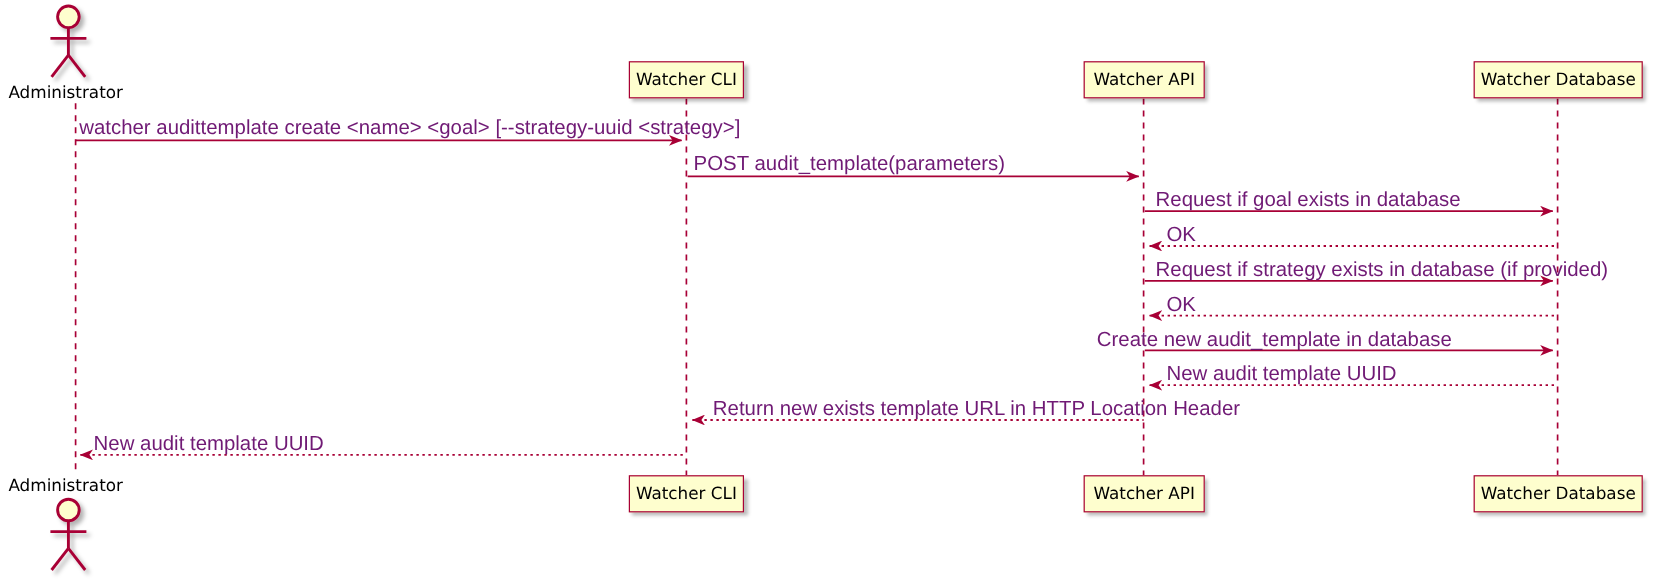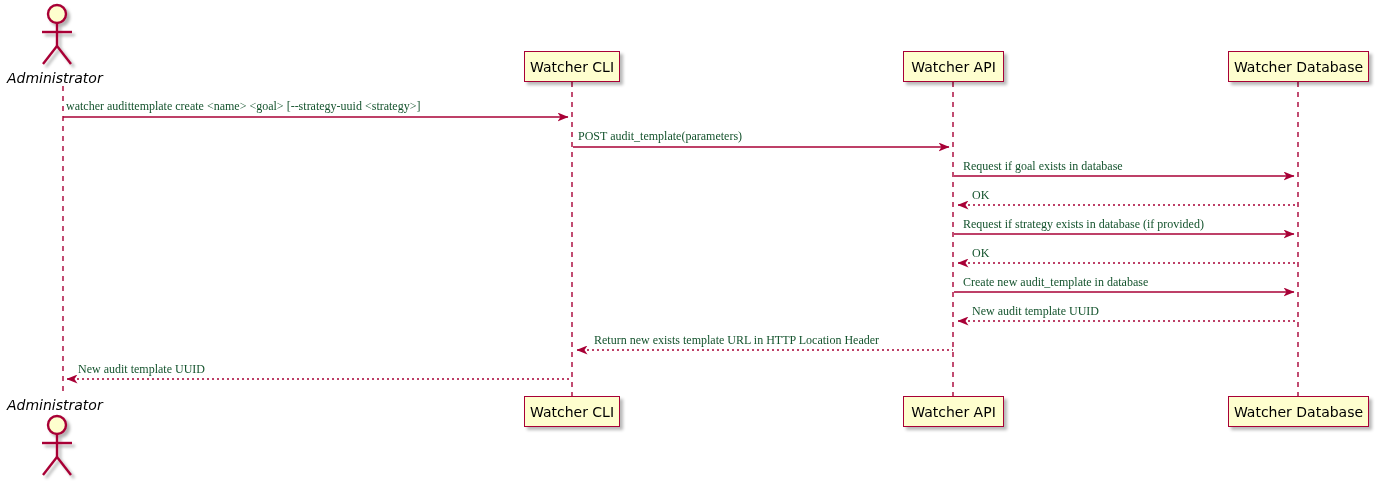--- a/index.html
+++ b/index.html
@@ -17,23 +17,23 @@
   }
   #svg-layer {
     position: absolute;
     top: 0;
     left: 0;
     width: 1379px;
     height: 483px;
   }
   .msg-label {
     position: absolute;
-    font-family: Liberation Serif, serif;
-    font-size: 12px;
-    color: #14532d;
+    font-family: Liberation Sans, sans-serif;
+    font-size: 17px;
+    color: #701a75;
     white-space: nowrap;
     line-height: 13px;
   }
   .participant-box {
     position: absolute;
     box-sizing: border-box;
     background: #FEFECE;
     border: 1.5px solid #A80036;
     box-shadow: 3px 3px 3px rgba(0,0,0,0.28);
     display: flex;
@@ -44,21 +44,20 @@
     color: #000000;
     white-space: nowrap;
     text-align: center;
   }
   .actor-label {
     position: absolute;
     font-family: "DejaVu Sans", sans-serif;
     font-size: 14px;
     color: #000000;
     white-space: nowrap;
-    font-style: italic;
   }
 </style>
 </head>
 <body>
 
 <div id="diagram">
 
   <svg id="svg-layer" viewBox="0 0 1379 483" xmlns="http://www.w3.org/2000/svg">
     <defs>
       <marker id="arrow-right" markerWidth="11" markerHeight="9" refX="10.5" refY="4.5" orient="auto" markerUnits="userSpaceOnUse">
@@ -142,21 +141,21 @@
   <div class="msg-label" style="left:963px; top:160px;">Request if goal exists in database</div>
 
   <div class="msg-label" style="left:578px; top:130px;">POST audit_template(parameters)</div>
 
   <div class="msg-label" style="left:972px; top:189px;">OK</div>
 
   <div class="msg-label" style="left:963px; top:218px;">Request if strategy exists in database (if provided)</div>
 
   <div class="msg-label" style="left:972px; top:247px;">OK</div>
 
-  <div class="msg-label" style="left:963px; top:276px;">Create new audit_template in database</div>
+  <div class="msg-label" style="left:914px; top:276px;">Create new audit_template in database</div>
 
   <div class="msg-label" style="left:972px; top:305px;">New audit template UUID</div>
 
   <div class="msg-label" style="left:594px; top:334px;">Return new exists template URL in HTTP Location Header</div>
 
   <div class="msg-label" style="left:78px; top:363px;">New audit template UUID</div>
 
 </div>
 
 </body></html>

